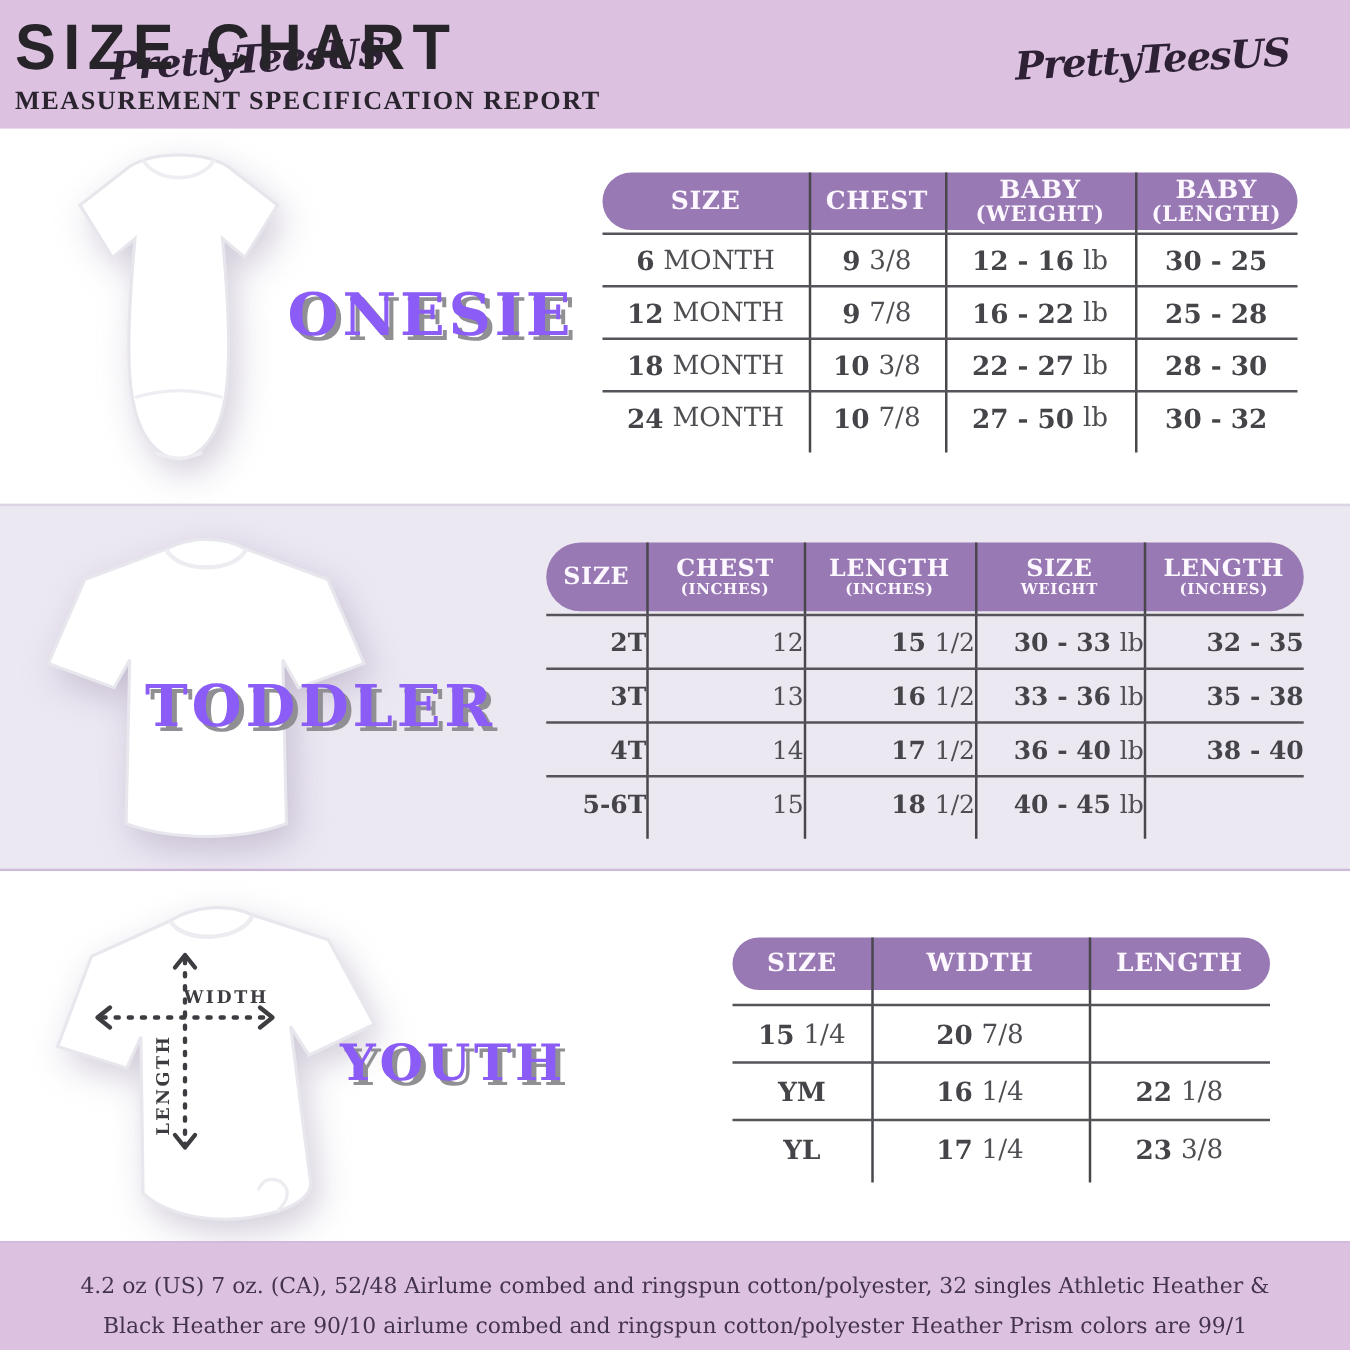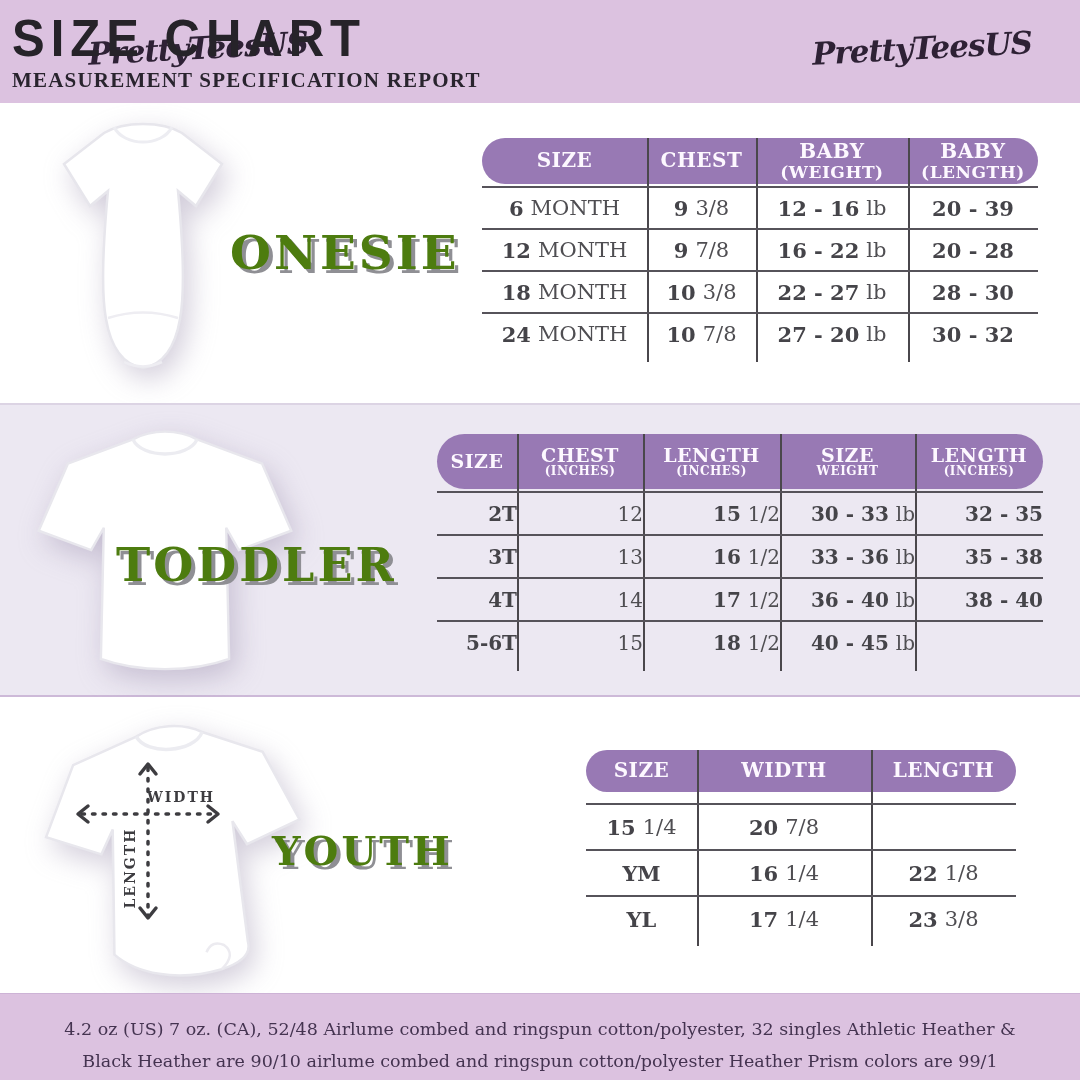--- a/index.html
+++ b/index.html
@@ -34,21 +34,21 @@
   }
 
   
   .sec { position:absolute; left:0; width:1080px; }
   .sec.onesie  { top:103px; height:300px; background:#ffffff; }
   .sec.toddler { top:403px; height:294px; background:#ece8f2;
                  border-top:2px solid #dcd4e4; border-bottom:2px solid #cdb9d8; }
   .sec.youth   { top:697px; height:296px; background:#ffffff; }
 
   .seclabel {
-    position:absolute; font-weight:bold; color:#4d7c0f; letter-spacing:3px;
+    position:absolute; font-weight:bold; color:#8b5cf6; letter-spacing:3px;
     text-shadow:4px 4px 0 #8f8f94; white-space:nowrap;
     font-family:"DejaVu Serif", serif;
   }
   .seclabel.l-onesie  { left:230px; top:122px; font-size:47px; }
   .seclabel.l-toddler { left:116px; top:133px; font-size:46px; }
   .seclabel.l-youth   { left:272px; top:130px; font-size:40px; }
 
   .garment { position:absolute; filter:drop-shadow(6px 10px 14px rgba(140,125,160,0.38)); }
   .g-onesie  { left:28px;  top:9px;  width:230px; height:285px; }
   .g-toddler { left:15px;  top:13px; width:300px; height:272px; }
@@ -164,39 +164,39 @@
           </div>
         <div class="td">
             <span class="b">9</span>
             <span class="r">3/8</span>
           </div>
         <div class="td">
             <span class="b">12 - 16</span>
             <span class="r">lb</span>
           </div>
         <div class="td">
-            <span class="b">20 - 39</span>
+            <span class="b">30 - 25</span>
             <span class="r"></span>
           </div>
       </div>
       <div class="tr">
         <div class="td">
             <span class="b">12</span>
             <span class="r">MONTH</span>
           </div>
         <div class="td">
             <span class="b">9</span>
             <span class="r">7/8</span>
           </div>
         <div class="td">
             <span class="b">16 - 22</span>
             <span class="r">lb</span>
           </div>
         <div class="td">
-            <span class="b">20 - 28</span>
+            <span class="b">25 - 28</span>
             <span class="r"></span>
           </div>
       </div>
       <div class="tr">
         <div class="td">
             <span class="b">18</span>
             <span class="r">MONTH</span>
           </div>
         <div class="td">
             <span class="b">10</span>
@@ -214,21 +214,21 @@
       <div class="tr">
         <div class="td">
             <span class="b">24</span>
             <span class="r">MONTH</span>
           </div>
         <div class="td">
             <span class="b">10</span>
             <span class="r">7/8</span>
           </div>
         <div class="td">
-            <span class="b">27 - 20</span>
+            <span class="b">27 - 50</span>
             <span class="r">lb</span>
           </div>
         <div class="td">
             <span class="b">30 - 32</span>
             <span class="r"></span>
           </div>
       </div>
     </div>
   </section>
 

